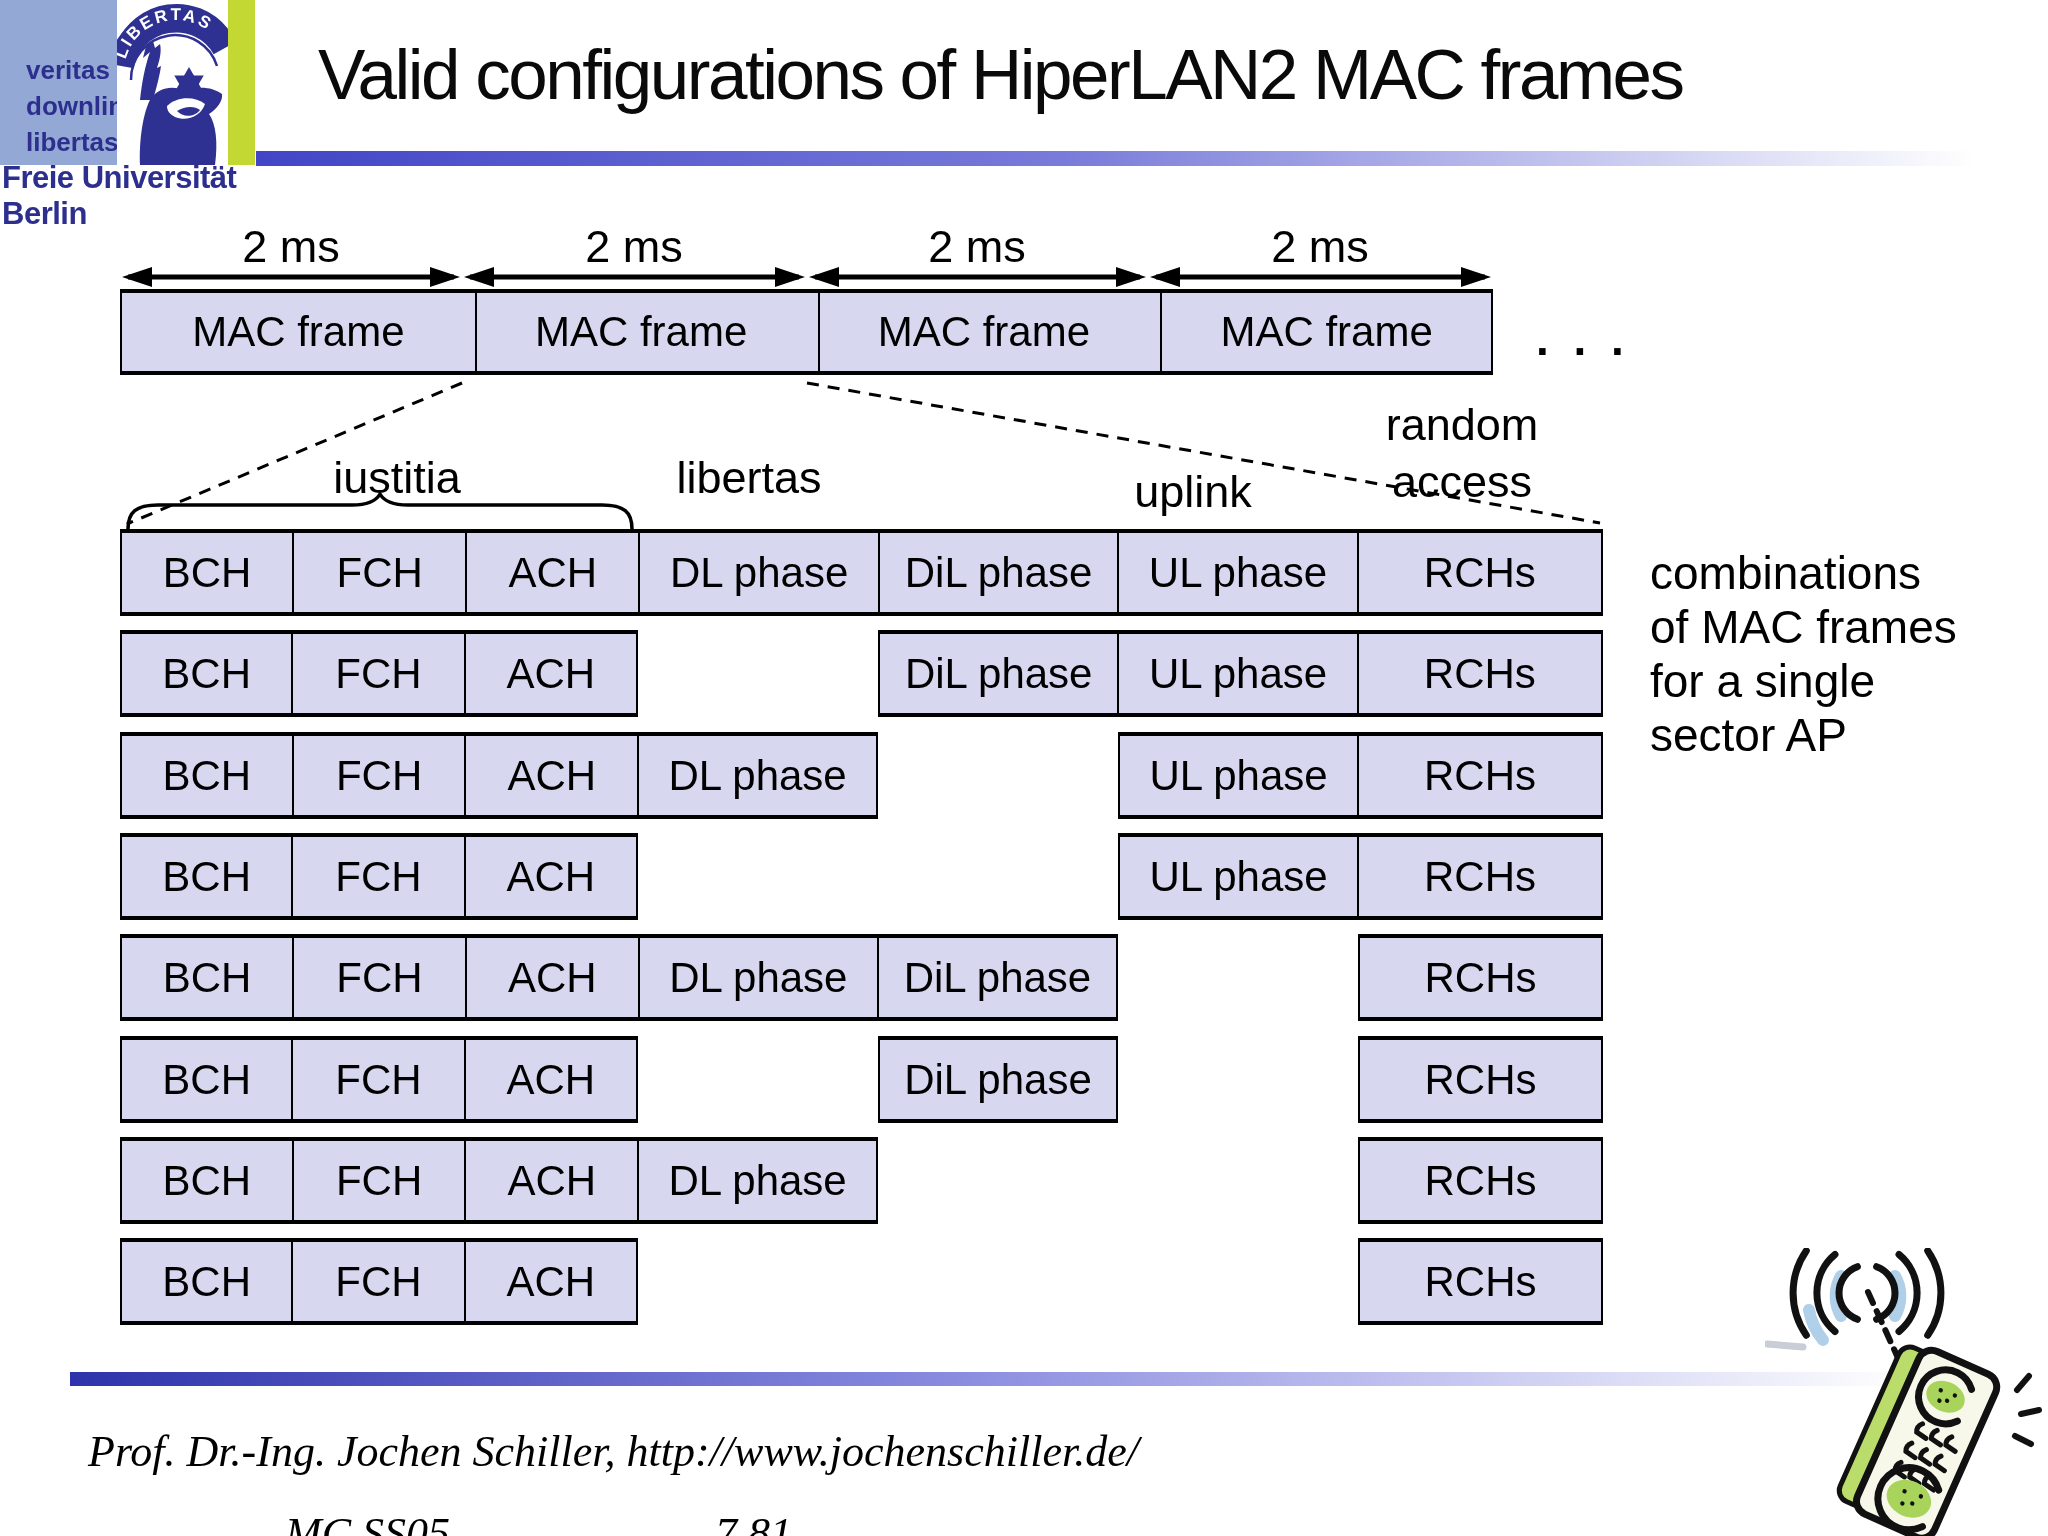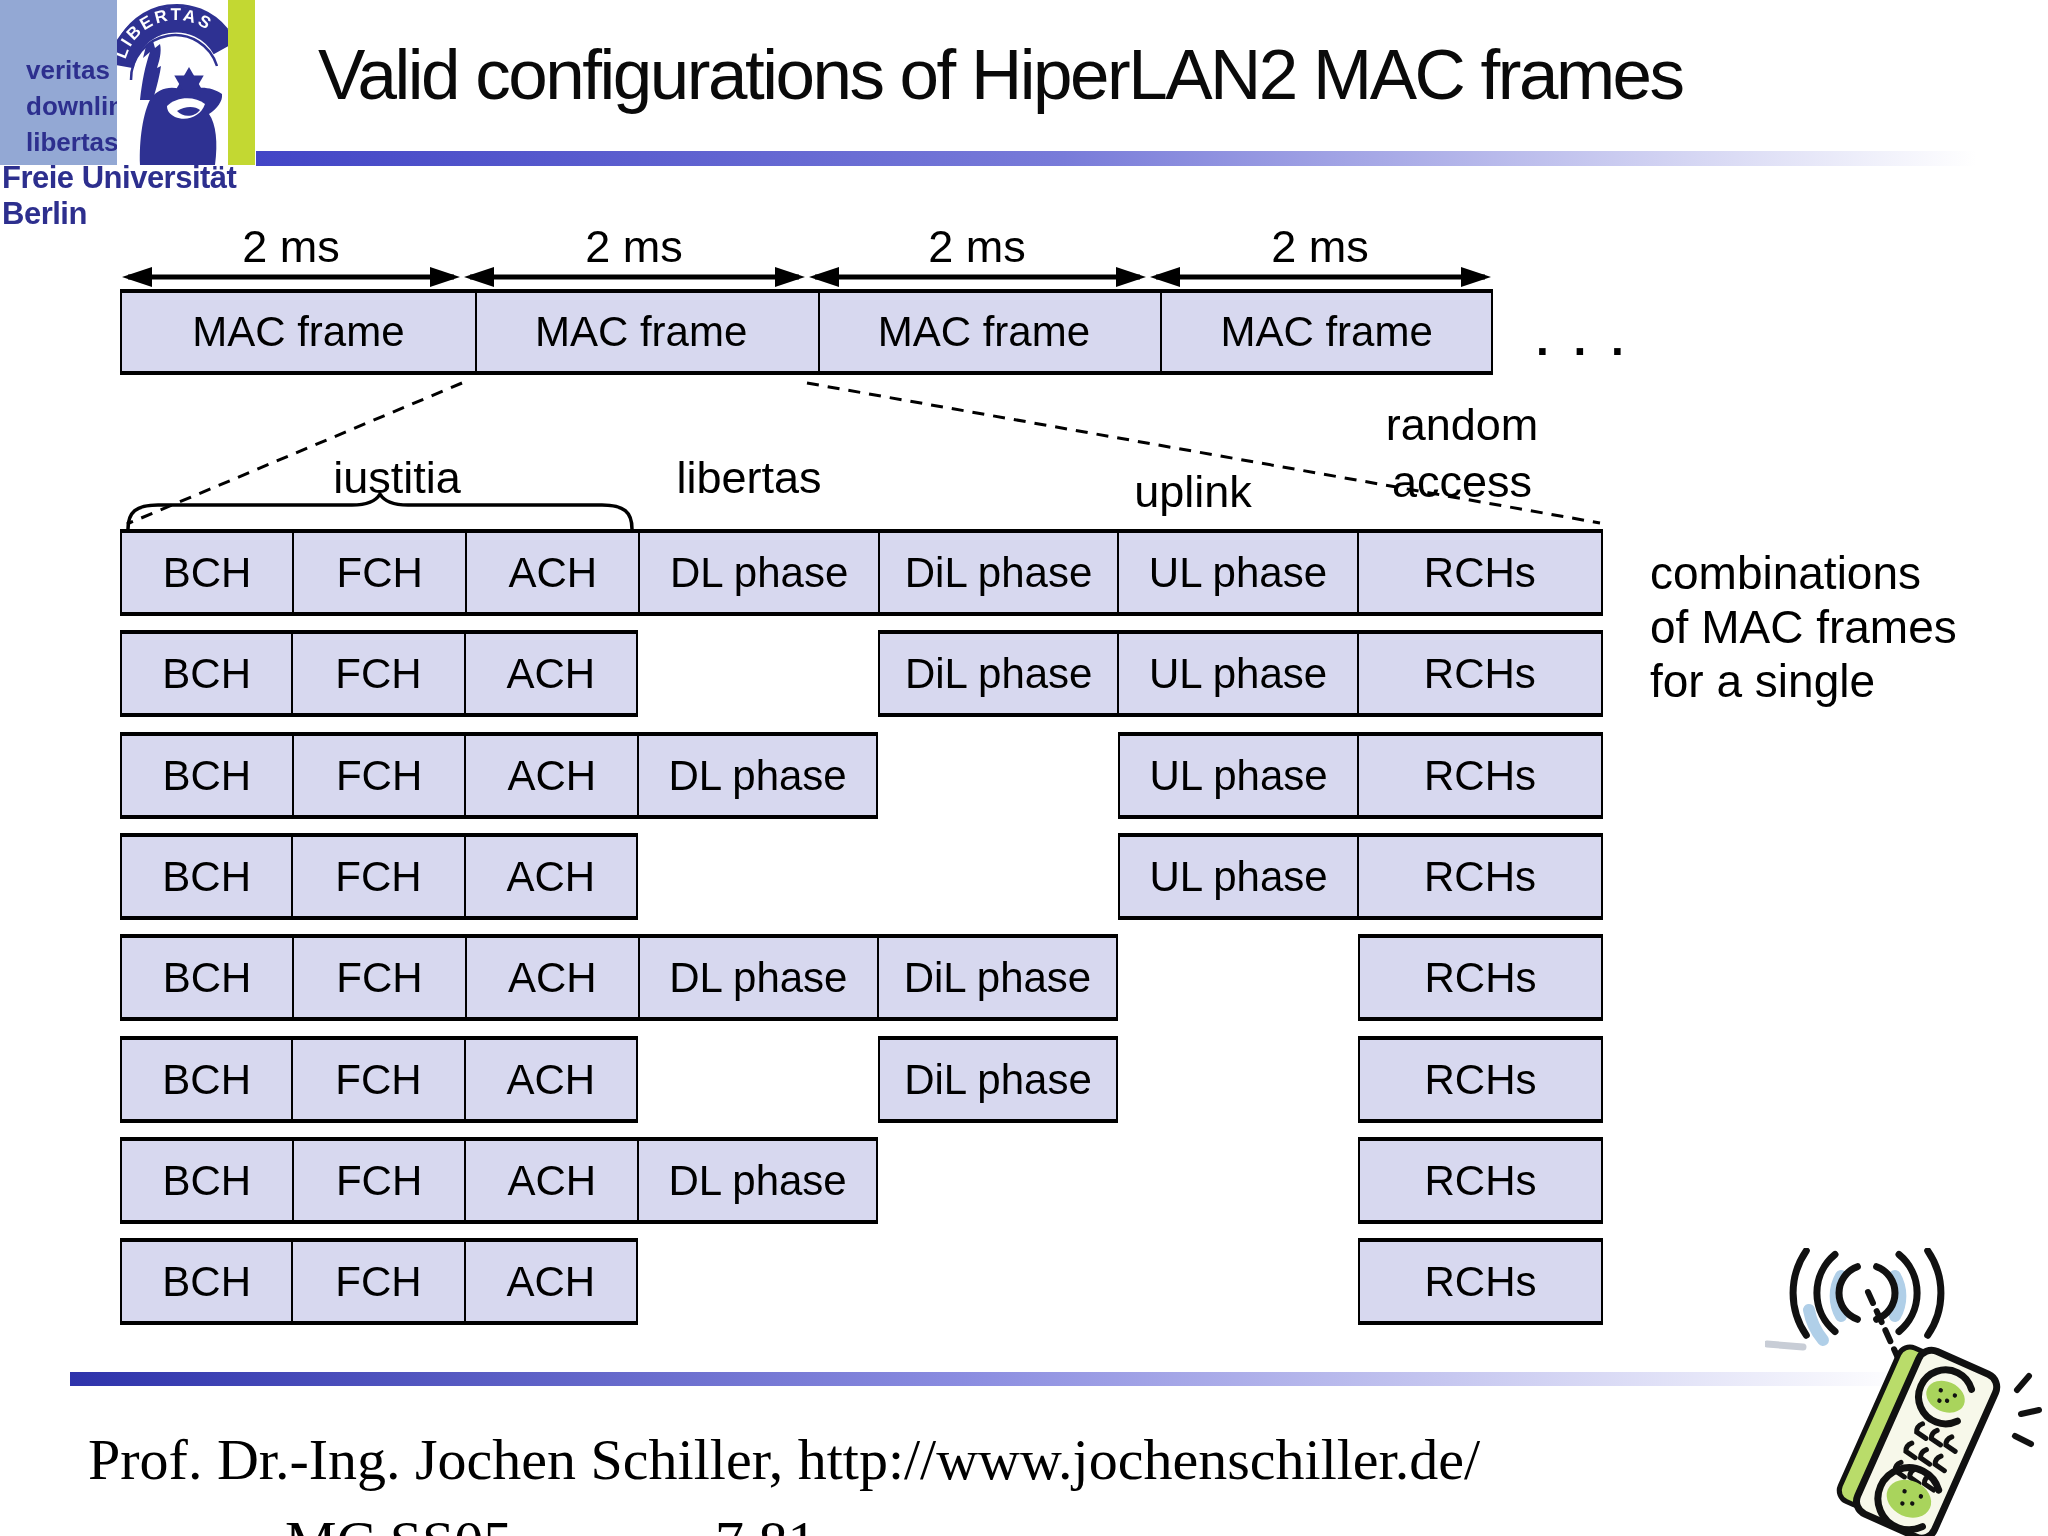--- a/index.html
+++ b/index.html
@@ -32,21 +32,21 @@
   .lbl-access{left:1462px;top:456px;}
   
   .cellgroup{position:absolute;display:flex;box-sizing:border-box;background:var(--box-fill,#d7d8ef);
              border:2px solid #000;border-top-width:4px;border-bottom-width:4px;}
   .cellgroup .cell{display:flex;align-items:center;justify-content:center;font-size:42px;color:#000;}
   
   .side-note{left:1650px;top:546px;width:380px;font-size:46px;line-height:54px;color:#000;}
   
   .bar-bottom{left:70px;top:1372px;width:1978px;height:14px;
               background:linear-gradient(90deg,#2e33ab 0%,#8a8ce0 45%,#ffffff 93%);}
-  .footer-serif{font-family:"Liberation Serif",serif;font-size:58px;color:#000;white-space:nowrap;}
+  .footer-serif{font-family:"Liberation Serif",serif;font-size:44px;color:#000;white-space:nowrap;font-style:italic;}
   .credit{left:88px;top:1426px;}
   .course{left:285px;top:1508px;}
   .slideno{left:715px;top:1508px;}
   svg{display:block;}
   .overlay{left:0;top:0;pointer-events:none;}
 </style>
 </head>
 <body>
 
 <div class="abs logo-motto">
@@ -202,20 +202,21 @@
     </div>
     <div class="cellgroup" style="left: 1358px; top: 1238px; width: 245px; height: 87px;">
       <div class="cell" style="flex: 245 0 0px;">RCHs</div>
     </div>
   </div>
 
 <div class="abs side-note">
   <div>combinations</div>
   <div>of MAC frames</div>
   <div>for a single</div>
+  <div>sector AP</div>
 </div>
 
 <div class="abs bar-bottom"></div>
 <div class="abs footer-serif credit">Prof. Dr.-Ing. Jochen Schiller, http://www.jochenschiller.de/</div>
 <div class="abs footer-serif course">MC SS05</div>
 <div class="abs footer-serif slideno">7.81</div>
 
 <div class="abs" style="left:1765px;top:1248px">
   <svg width="283" height="288" viewBox="0 0 283 288">
     <defs>

